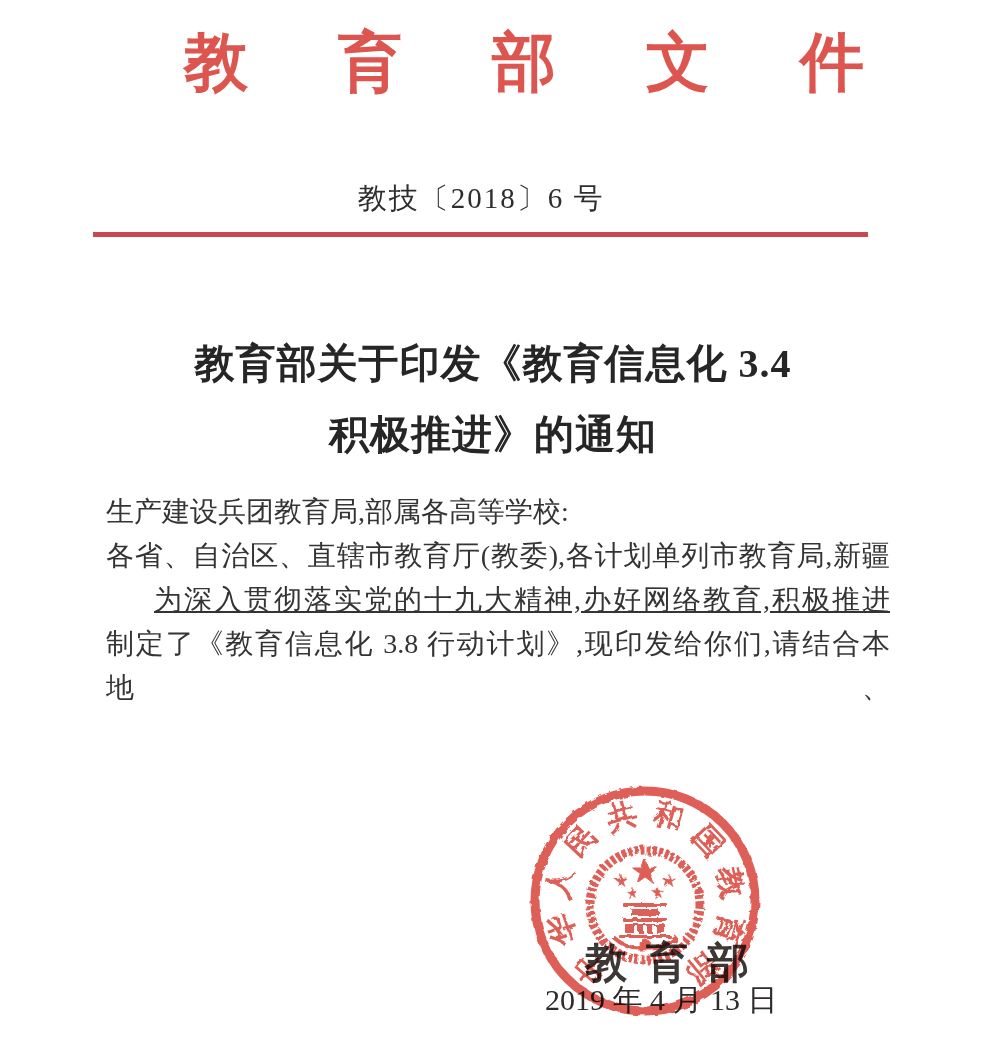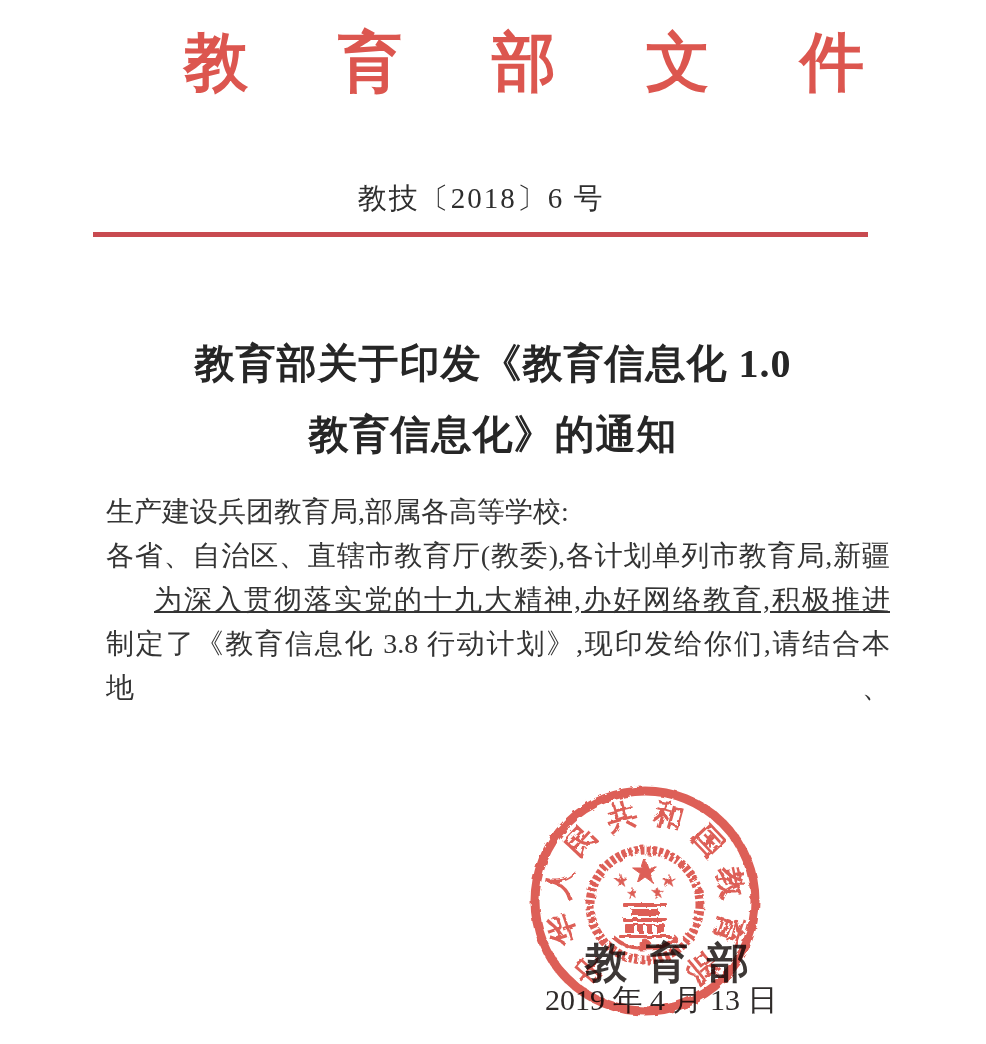--- a/index.html
+++ b/index.html
@@ -51,22 +51,22 @@
 
 <div class="page">
 
   <div class="header-title">教育部文件</div>
 
   <div class="doc-number">教技〔2018〕6 号</div>
 
   <div class="red-line"></div>
 
   <div class="doc-title">
-    <div>教育部关于印发《教育信息化 1.0</div>
-    <div>教育信息化》的通知</div>
+    <div>教育部关于印发《教育信息化 3.4</div>
+    <div>积极推进》的通知</div>
   </div>
 
   <div class="body-block">
     <div class="body-line">生产建设兵团教育局,部属各高等学校:</div>
     <div class="body-line fill">各省、自治区、直辖市教育厅(教委),各计划单列市教育局,新疆</div>
     <div class="body-line fill indent">为深入贯彻落实党的十九大精神,办好网络教育,积极推进</div>
     <div class="body-line fill">制定了《教育信息化 3.8 行动计划》,现印发给你们,请结合本地、</div>
   </div>
 
   <svg class="seal" viewBox="0 0 240 240" aria-hidden="true">

